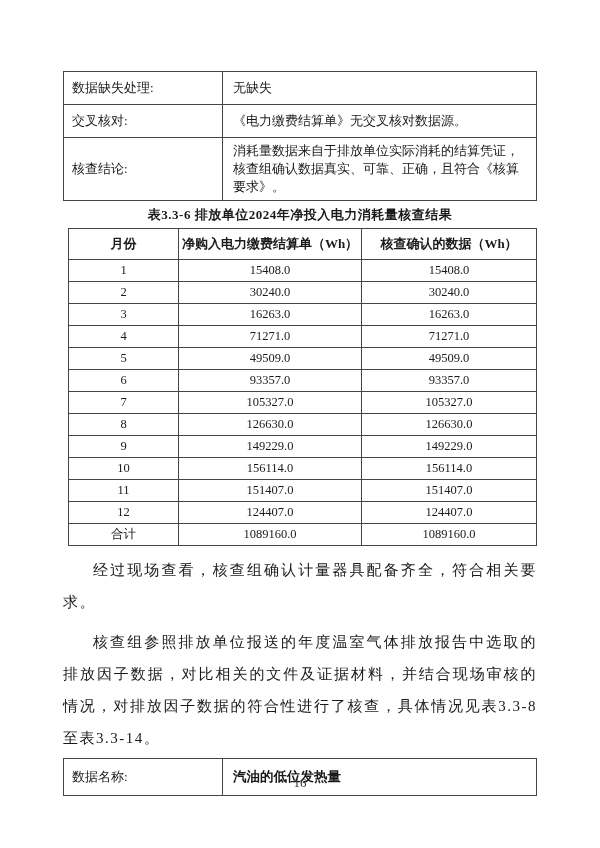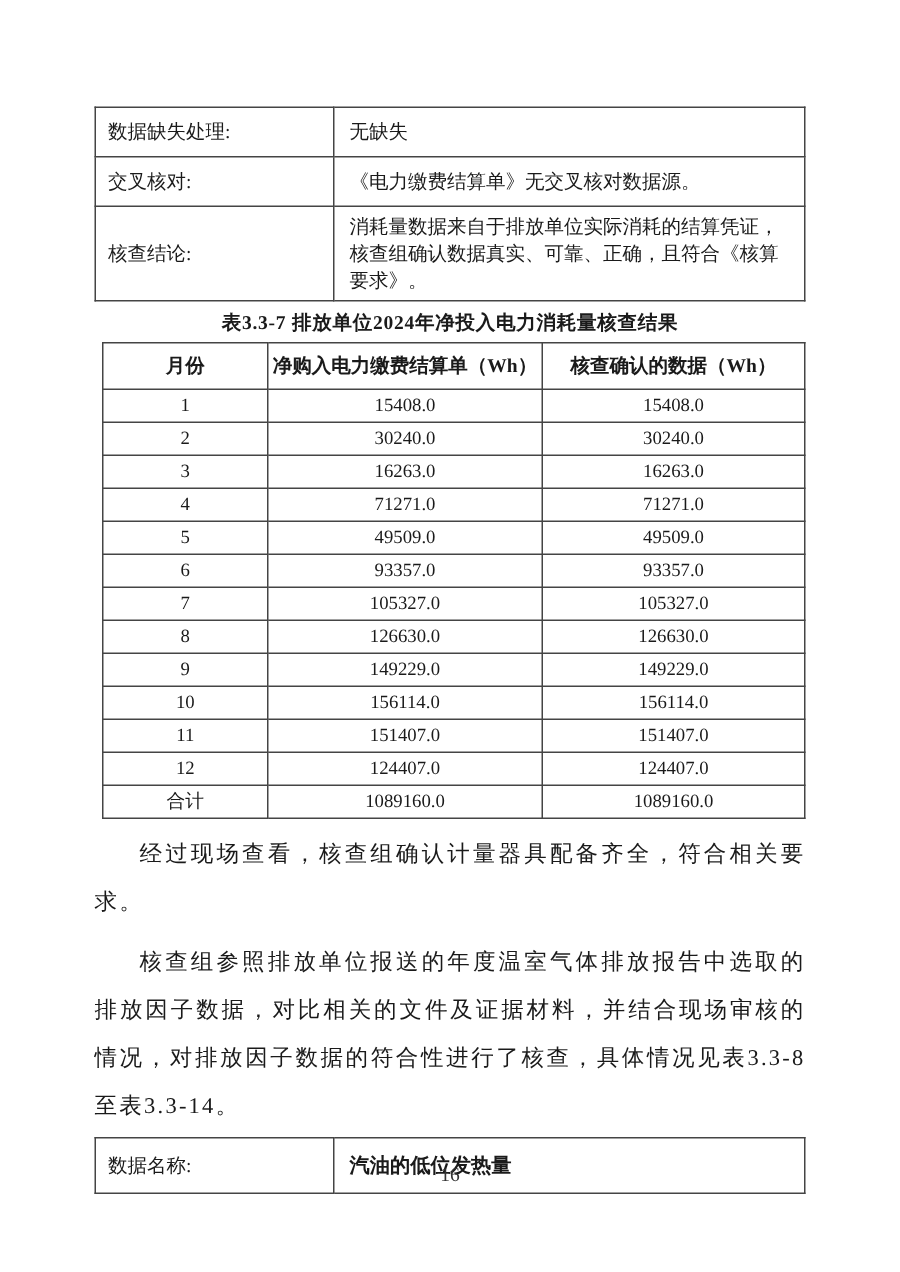--- a/index.html
+++ b/index.html
@@ -128,21 +128,21 @@
         <td class="label-cell">交叉核对:</td>
         <td class="value-cell">《电力缴费结算单》无交叉核对数据源。</td>
       </tr>
       <tr class="tall">
         <td class="label-cell">核查结论:</td>
         <td class="value-cell">消耗量数据来自于排放单位实际消耗的结算凭证，核查组确认数据真实、可靠、正确，且符合《核算要求》。</td>
       </tr>
     </tbody>
       </table>
 
-    <div class="caption">表3.3-7 排放单位2024年净投入电力消耗量核查结果</div>
+    <div class="caption">表3.3-6 排放单位2024年净投入电力消耗量核查结果</div>
 
     <table class="monthly-table">
       <colgroup>
           <col class="c-month">
           <col class="c-invoice">
           <col class="c-verified">
         </colgroup>
       <thead>
         <tr>
           <th>月份</th>

